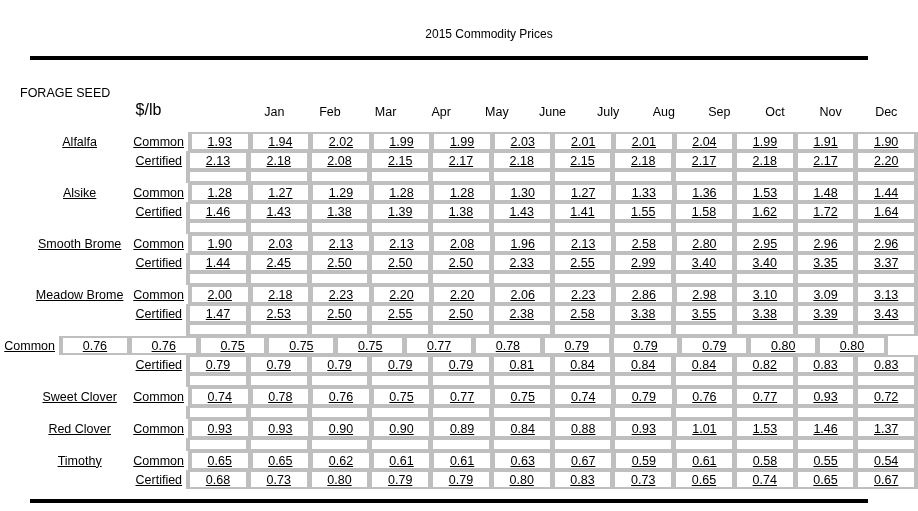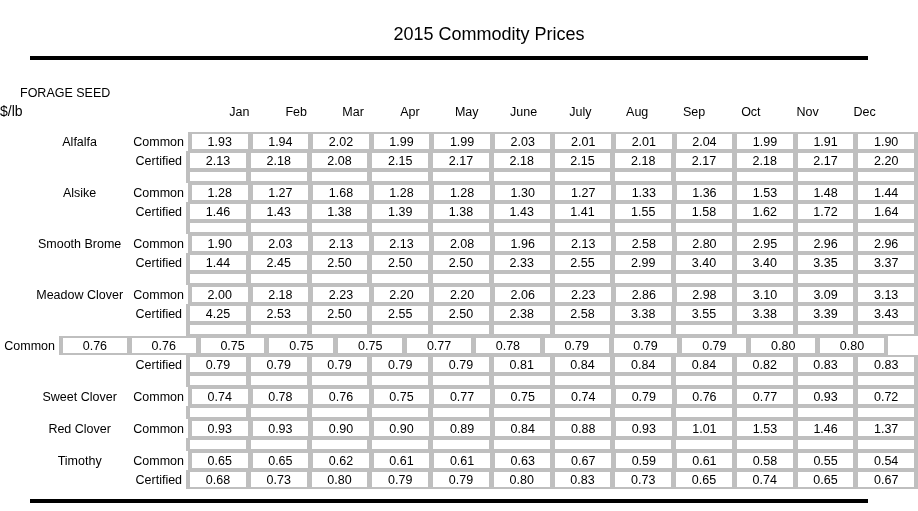--- a/index.html
+++ b/index.html
@@ -4,41 +4,41 @@
 <style>
   html, body { margin:0; padding:0; background:#ffffff; }
   body {
     width:918px; height:511px; overflow:hidden;
     font-family:"Liberation Sans", sans-serif; color:#000;
   }
   .page { position:relative; width:918px; height:511px; background:#fff; }
 
   .title {
     padding-top:27px; padding-left:60px; text-align:center;
-    font-size:18px; line-height:15px;
+    font-size:12px; line-height:15px;
   }
 
   .rule { height:4px; background:#000; margin-left:30px; width:838px; }
   .rule-top { margin-top:14px; }
   .rule-bottom { margin-top:10px; }
 
   .section-heading {
     margin-top:26px; margin-left:20px;
     font-size:12.5px; line-height:14px;
   }
 
   .header-row { display:flex; margin-top:4px; height:15px; align-items:flex-end; }
-  .unit-col { width:124px; text-align:left; font-size:14px; }
+  .unit-col { width:124px; text-align:right; font-size:16px;margin-left:40px; }
   .header-gap { width:83px; }
   .months { width:690px; display:flex; padding:0 4px; box-sizing:border-box; }
   .month { flex:1; text-align:center; font-size:12.5px; }
 
   .table-body { margin-top:13px; }
   .row { display:flex; }
-  .data-row { height:19px; }
+  .data-row { height:19px;text-decoration:underline; }
   .spacer-row { height:13px; }
 
   .seed {
     width:148px; box-sizing:border-box; padding-left:26px;
     display:flex; align-items:center; justify-content:center;
     font-size:12.5px; white-space:nowrap;
   }
   .variety {
     width:59px; box-sizing:border-box; padding-right:4px;
     display:flex; align-items:center; justify-content:flex-end;
@@ -138,21 +138,21 @@
           <div class="cell"></div>
           <div class="cell"></div>
         </div>
       </div>
       <div class="row data-row">
         <div class="seed">Alsike</div>
         <div class="variety">Common</div>
         <div class="strip">
           <div class="cell">1.28</div>
           <div class="cell">1.27</div>
-          <div class="cell">1.68</div>
+          <div class="cell">1.29</div>
           <div class="cell">1.28</div>
           <div class="cell">1.28</div>
           <div class="cell">1.30</div>
           <div class="cell">1.27</div>
           <div class="cell">1.33</div>
           <div class="cell">1.36</div>
           <div class="cell">1.53</div>
           <div class="cell">1.48</div>
           <div class="cell">1.44</div>
         </div>
@@ -241,42 +241,42 @@
           <div class="cell"></div>
           <div class="cell"></div>
           <div class="cell"></div>
           <div class="cell"></div>
           <div class="cell"></div>
           <div class="cell"></div>
           <div class="cell"></div>
         </div>
       </div>
       <div class="row data-row">
-        <div class="seed">Meadow Clover</div>
+        <div class="seed">Meadow Brome</div>
         <div class="variety">Common</div>
         <div class="strip">
           <div class="cell">2.00</div>
           <div class="cell">2.18</div>
           <div class="cell">2.23</div>
           <div class="cell">2.20</div>
           <div class="cell">2.20</div>
           <div class="cell">2.06</div>
           <div class="cell">2.23</div>
           <div class="cell">2.86</div>
           <div class="cell">2.98</div>
           <div class="cell">3.10</div>
           <div class="cell">3.09</div>
           <div class="cell">3.13</div>
         </div>
       </div>
       <div class="row data-row">
         <div class="seed"></div>
         <div class="variety">Certified</div>
         <div class="strip">
-          <div class="cell">4.25</div>
+          <div class="cell">1.47</div>
           <div class="cell">2.53</div>
           <div class="cell">2.50</div>
           <div class="cell">2.55</div>
           <div class="cell">2.50</div>
           <div class="cell">2.38</div>
           <div class="cell">2.58</div>
           <div class="cell">3.38</div>
           <div class="cell">3.55</div>
           <div class="cell">3.38</div>
           <div class="cell">3.39</div>

